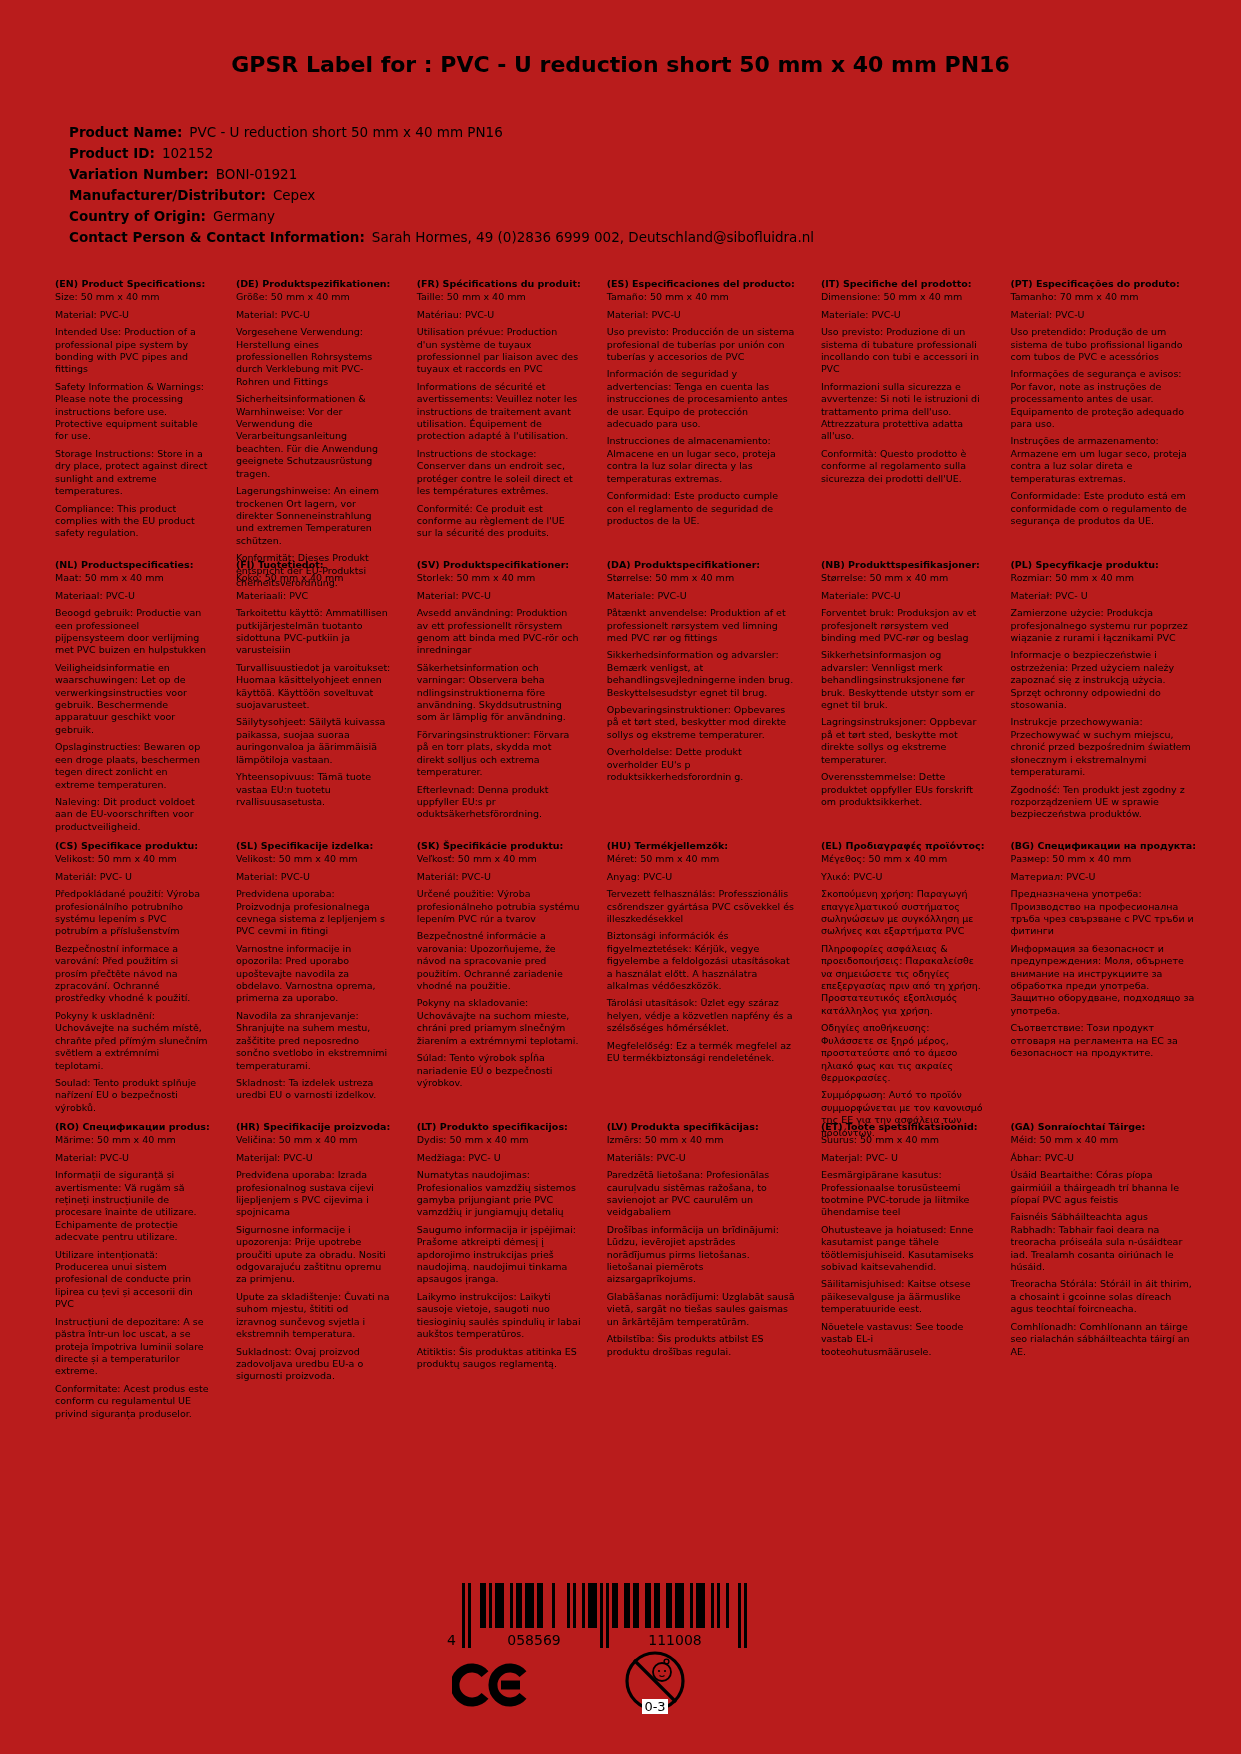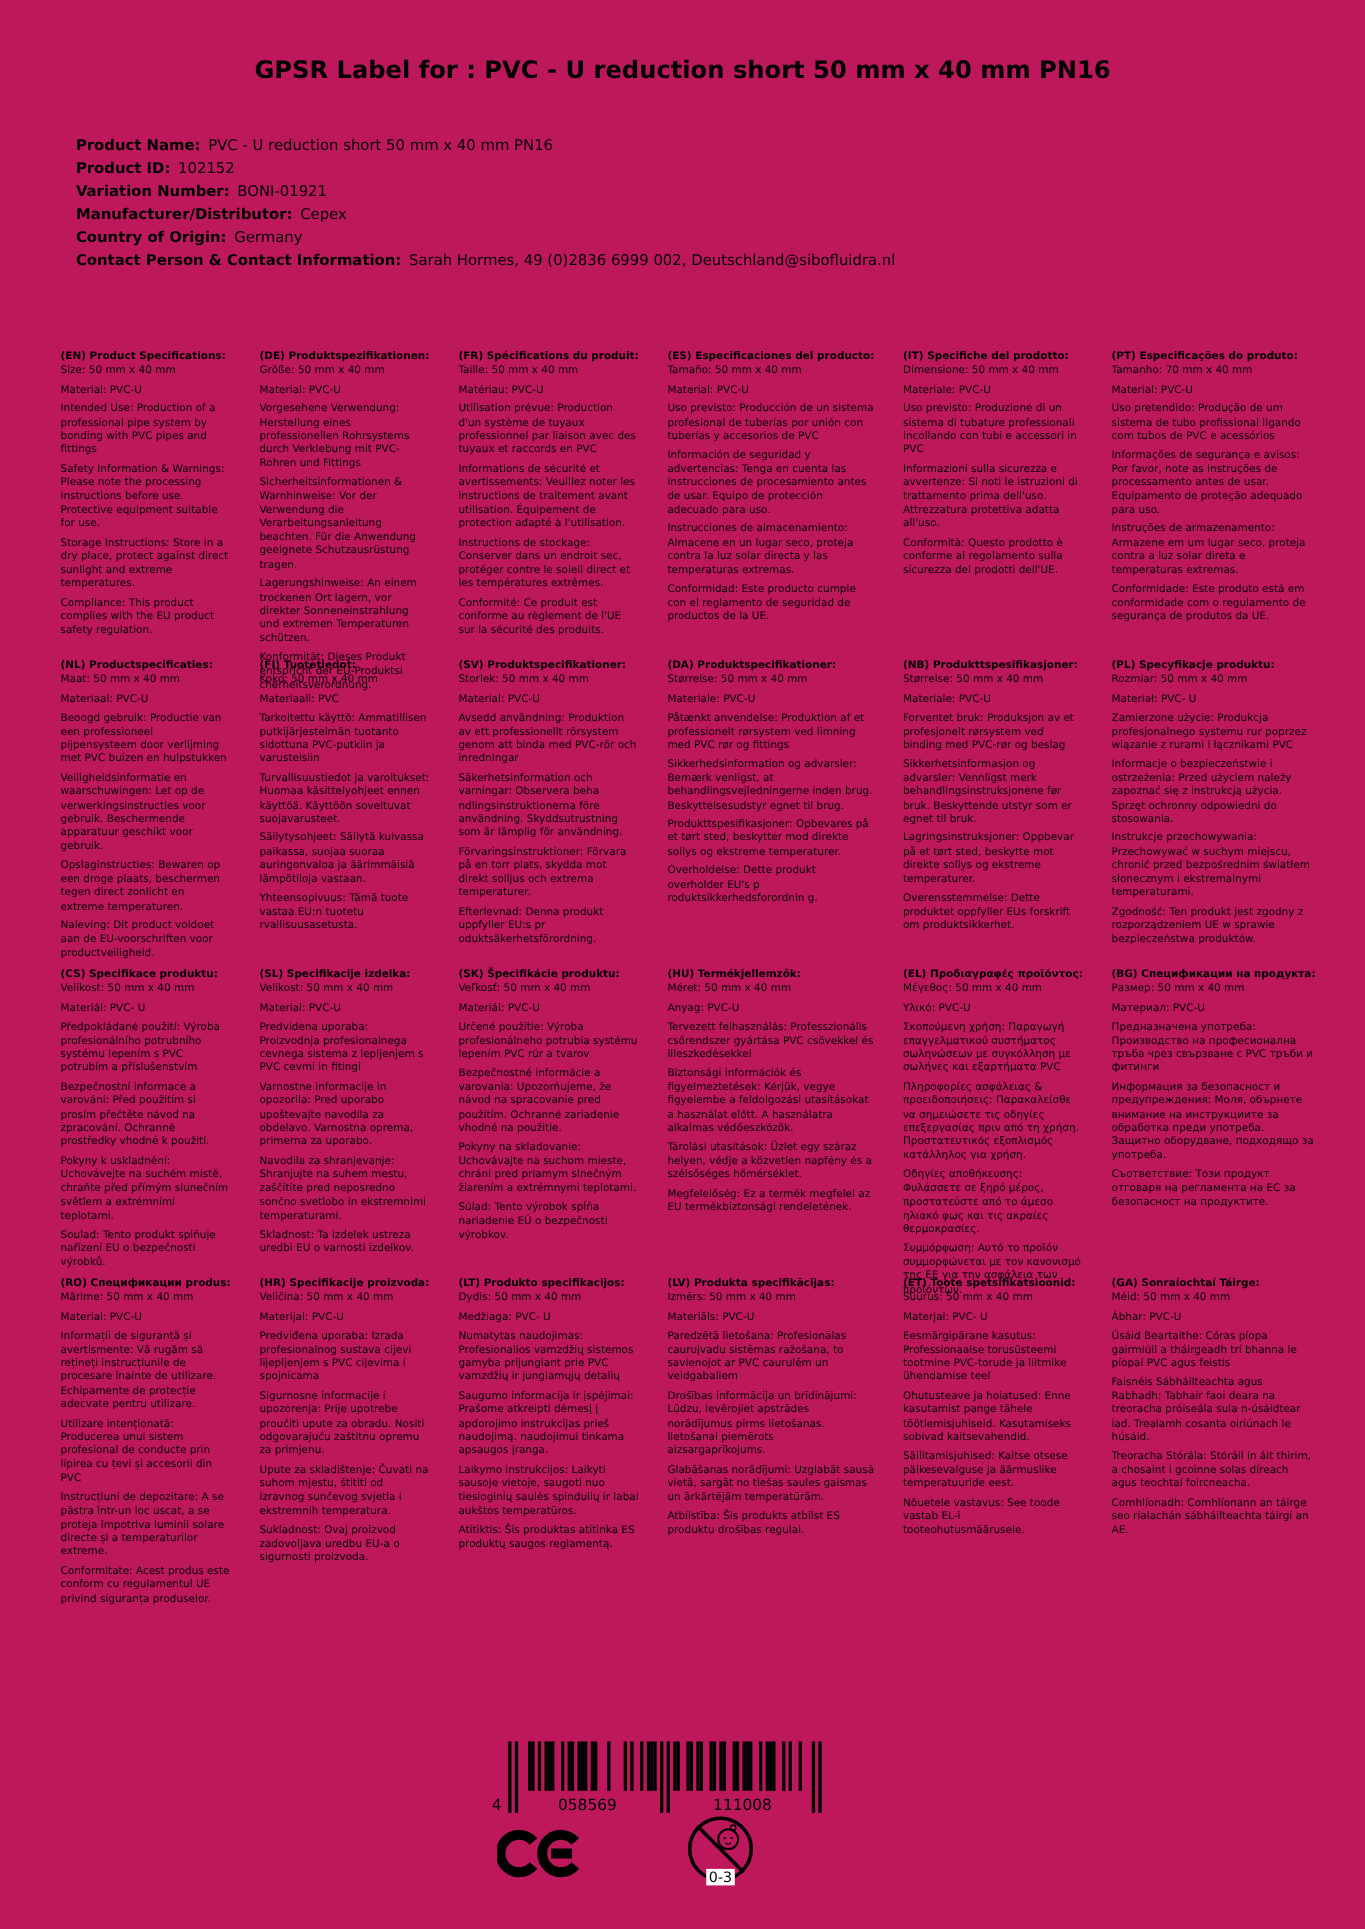--- a/index.html
+++ b/index.html
@@ -1,34 +1,34 @@
 <!DOCTYPE html>
 <html><head>
 <meta charset="utf-8">
 <style>
   html,body{margin:0;padding:0;background:#e9e9e9;}
   .page{
     width:1241px;height:1754px;position:relative;margin:0 auto;
-    background:#be185d;color:#000;
+    background:#b91c1c;color:#000;
     font-family:"DejaVu Sans","Liberation Sans",sans-serif;
     overflow:hidden;
   }
   .title{
     position:absolute;top:52px;left:0;right:0;text-align:center;
     font-size:22px;font-weight:bold;letter-spacing:0;
   }
   #product-info{position:absolute;top:122px;left:69px;right:40px;font-size:13.5px;line-height:21px;}
   .info-row{white-space:nowrap;}
   .info-label{font-weight:bold;margin-right:7px;}
   #lang-grid{
     position:absolute;top:278px;left:55px;width:1141px;
     display:grid;grid-template-columns:repeat(6,1fr);column-gap:26px;
     grid-auto-rows:281px;
   }
-  .lang-cell{font-size:9.5px;line-height:12.4px;overflow:visible;margin-top:40px;}
+  .lang-cell{font-size:9.5px;line-height:12.4px;overflow:visible;}
   .lang-heading{font-weight:bold;font-size:9.5px;margin:0 0 1px 0;white-space:nowrap;}
   .lang-par{margin:0 0 5px 0;padding:0;}
   #barcode-svg{position:absolute;left:440px;top:1583px;}
   .bc-num{font-size:14px;font-family:"DejaVu Sans","Liberation Sans",sans-serif;fill:#000;}
   #ce-svg{position:absolute;left:452px;top:1660px;}
   #age-svg{position:absolute;left:620px;top:1648px;}
   .age-label{font-size:13px;font-family:"DejaVu Sans","Liberation Sans",sans-serif;fill:#000;}
 </style>
 </head>
 <body>
@@ -126,21 +126,21 @@
         <p class="lang-par">Säkerhetsinformation och varningar: Observera beha ndlingsinstruktionerna före användning. Skyddsutrustning som är lämplig för användning.</p>
         <p class="lang-par">Förvaringsinstruktioner: Förvara på en torr plats, skydda mot direkt solljus och extrema temperaturer.</p>
         <p class="lang-par">Efterlevnad: Denna produkt uppfyller EU:s pr oduktsäkerhetsförordning.</p>
       </div>
       <div class="lang-cell">
         <div class="lang-heading">(DA) Produktspecifikationer:</div>
         <p class="lang-par">Størrelse: 50 mm x 40 mm</p>
         <p class="lang-par">Materiale: PVC-U</p>
         <p class="lang-par">Påtænkt anvendelse: Produktion af et professionelt rørsystem ved limning med PVC rør og fittings</p>
         <p class="lang-par">Sikkerhedsinformation og advarsler: Bemærk venligst, at behandlingsvejledningerne inden brug. Beskyttelsesudstyr egnet til brug.</p>
-        <p class="lang-par">Produkttspesifikasjoner: Opbevares på et tørt sted, beskytter mod direkte sollys og ekstreme temperaturer.</p>
+        <p class="lang-par">Opbevaringsinstruktioner: Opbevares på et tørt sted, beskytter mod direkte sollys og ekstreme temperaturer.</p>
         <p class="lang-par">Overholdelse: Dette produkt overholder EU's p roduktsikkerhedsforordnin g.</p>
       </div>
       <div class="lang-cell">
         <div class="lang-heading">(NB) Produkttspesifikasjoner:</div>
         <p class="lang-par">Størrelse: 50 mm x 40 mm</p>
         <p class="lang-par">Materiale: PVC-U</p>
         <p class="lang-par">Forventet bruk: Produksjon av et profesjonelt rørsystem ved binding med PVC-rør og beslag</p>
         <p class="lang-par">Sikkerhetsinformasjon og advarsler: Vennligst merk behandlingsinstruksjonene før bruk. Beskyttende utstyr som er egnet til bruk.</p>
         <p class="lang-par">Lagringsinstruksjoner: Oppbevar på et tørt sted, beskytte mot direkte sollys og ekstreme temperaturer.</p>
         <p class="lang-par">Overensstemmelse: Dette produktet oppfyller EUs forskrift om produktsikkerhet.</p>

